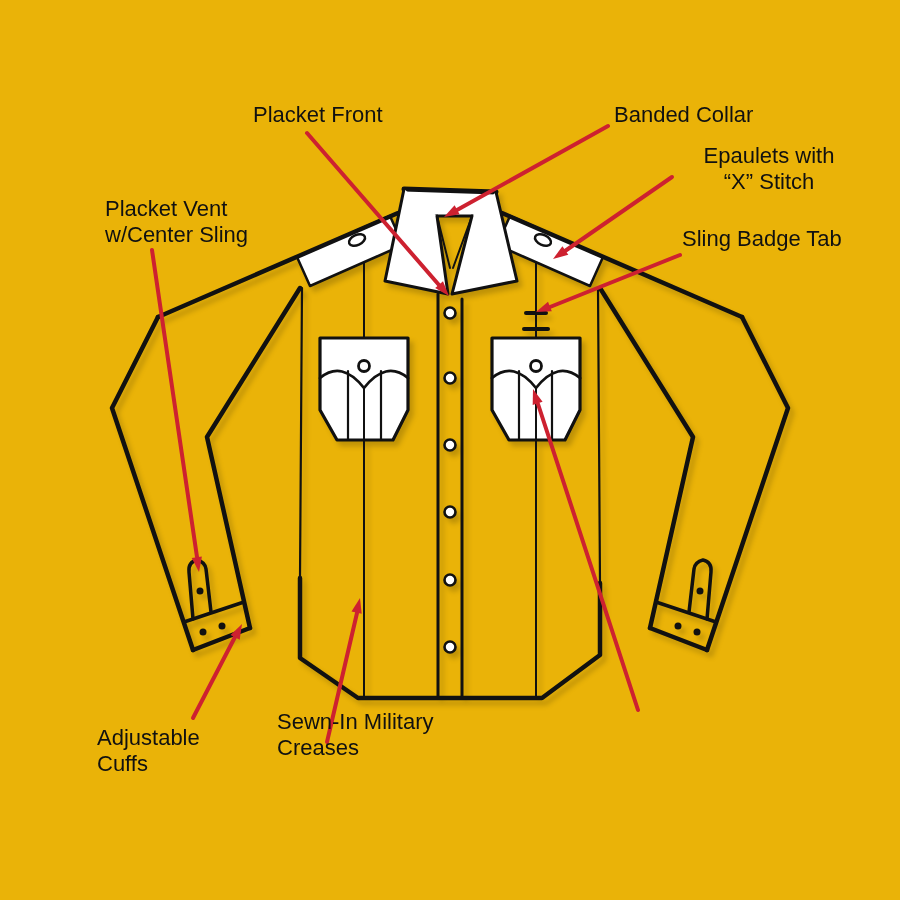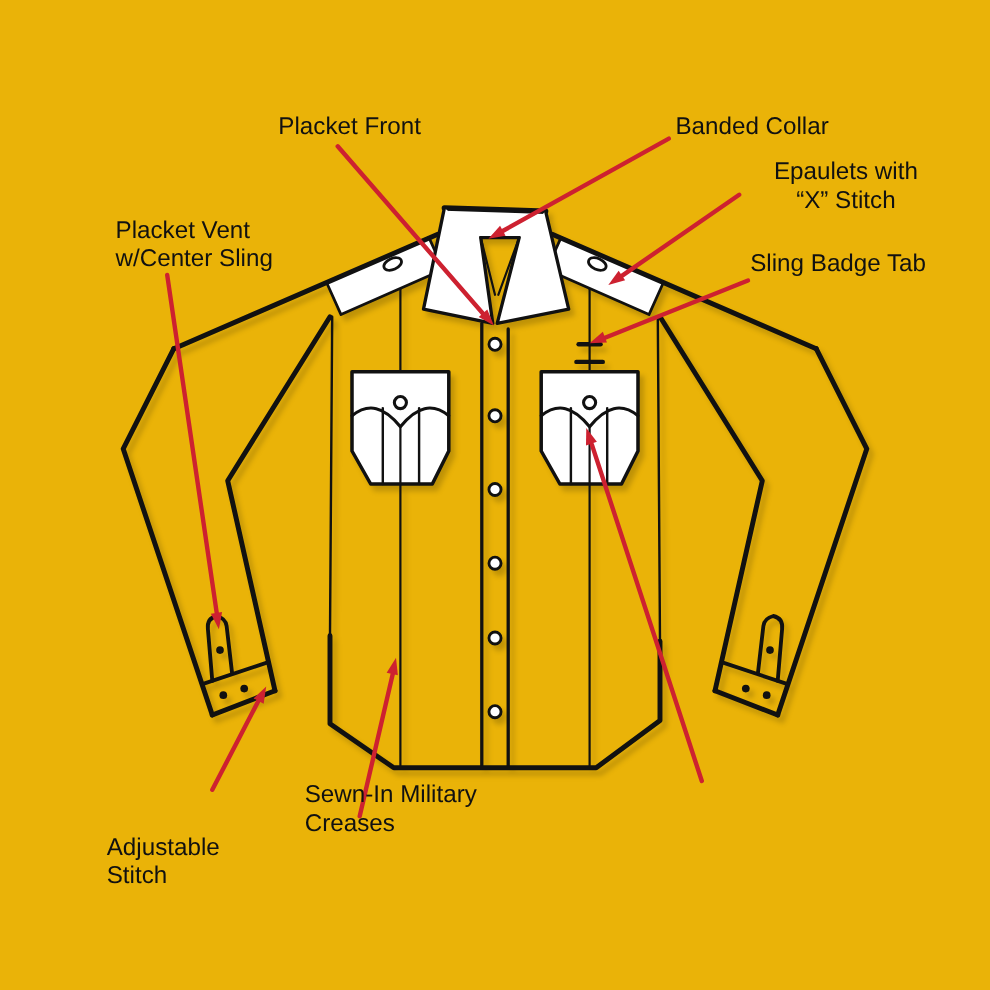--- a/index.html
+++ b/index.html
@@ -165,23 +165,23 @@
 
   <div class="label" style="left:682px;top:226px;">
     <span>Sling Badge Tab</span>
   </div>
 
   <div class="label" style="left:94px;top:196px;margin-left:11px;">
     <span>Placket Vent</span>
     <span>w/Center Sling</span>
   </div>
 
-  <div class="label" style="left:97px;top:725px;margin-top:32px;">
+  <div class="label" style="left:97px;top:725px;">
     <span>Adjustable</span>
-    <span>Stitch</span>
+    <span>Cuffs</span>
   </div>
 
   <div class="label" style="left:277px;top:709px;">
     <span>Sewn-In Military</span>
     <span>Creases</span>
   </div>
 
 
 </div>
 

